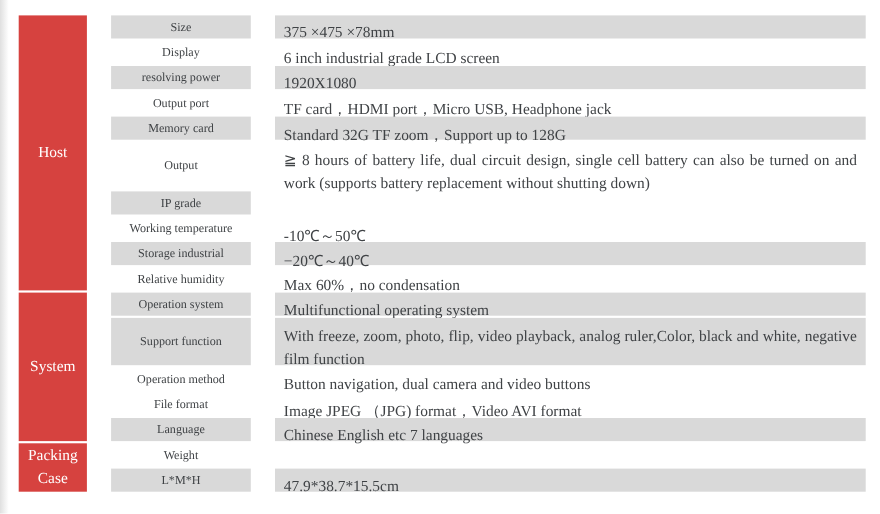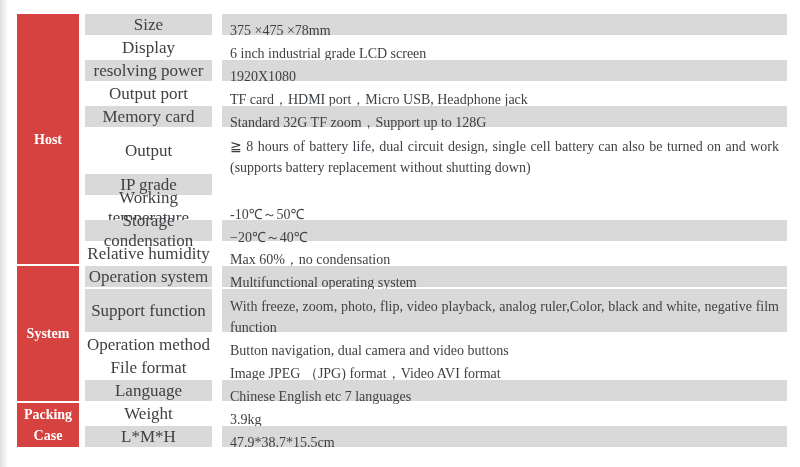--- a/index.html
+++ b/index.html
@@ -30,48 +30,48 @@
     top: 14px;
     width: 770px;
   }
   .section {
     display: flex;
     align-items: stretch;
   }
   .section-label {
     width: 62px;
     min-width: 62px;
-    margin-right: 6px;
+    margin-right: 22px;
     margin-bottom: 2px;
     background: var(--accent-red);
     color: var(--section-label-text);
-    font-weight: bold;
+    font-weight: normal;
     font-size: 14px;
     line-height: 21px;
     display: flex;
     align-items: center;
     justify-content: center;
     text-align: center;
   }
   .rows { flex: 1; }
   .row {
     display: flex;
     height: 23px;
     box-sizing: border-box;
     border-bottom: 2px solid #ffffff;
   }
   .row.tall { height: 45px; }
   .cell-label {
     width: 127px;
     min-width: 127px;
-    margin-right: 10px;
+    margin-right: 22px;
     display: flex;
     align-items: center;
     justify-content: center;
-    font-size: 17px;
+    font-size: 11px;
     color: var(--text-gray);
     text-align: center;
   }
   .cell-value {
     flex: 1;
     display: flex;
     align-items: center;
     box-sizing: border-box;
     padding: 12px 8px 0 8px;
     font-size: 14px;
@@ -135,21 +135,21 @@
           <div class="row striped">
             <div class="cell-label">IP grade</div>
           </div>
           <div class="row">
             <div class="cell-label">Working temperature</div>
             <div class="cell-value">
               <span class="val-text">-10℃～50℃</span>
             </div>
           </div>
           <div class="row striped">
-            <div class="cell-label">Storage condensation</div>
+            <div class="cell-label">Storage industrial</div>
             <div class="cell-value">
               <span class="val-text">−20℃～40℃</span>
             </div>
           </div>
           <div class="row">
             <div class="cell-label">Relative humidity</div>
             <div class="cell-value">
               <span class="val-text">Max 60%，no condensation</span>
             </div>
           </div>
@@ -188,23 +188,20 @@
               <span class="val-text">Chinese English etc 7 languages</span>
             </div>
           </div>
         </div>
       </div>
       <div class="section">
         <div class="section-label">Packing Case</div>
         <div class="rows">
           <div class="row">
             <div class="cell-label">Weight</div>
-            <div class="cell-value">
-              <span class="val-text">3.9kg</span>
-            </div>
           </div>
           <div class="row striped">
             <div class="cell-label">L*M*H</div>
             <div class="cell-value">
               <span class="val-text">47.9*38.7*15.5cm</span>
             </div>
           </div>
         </div>
       </div>
     </div>

